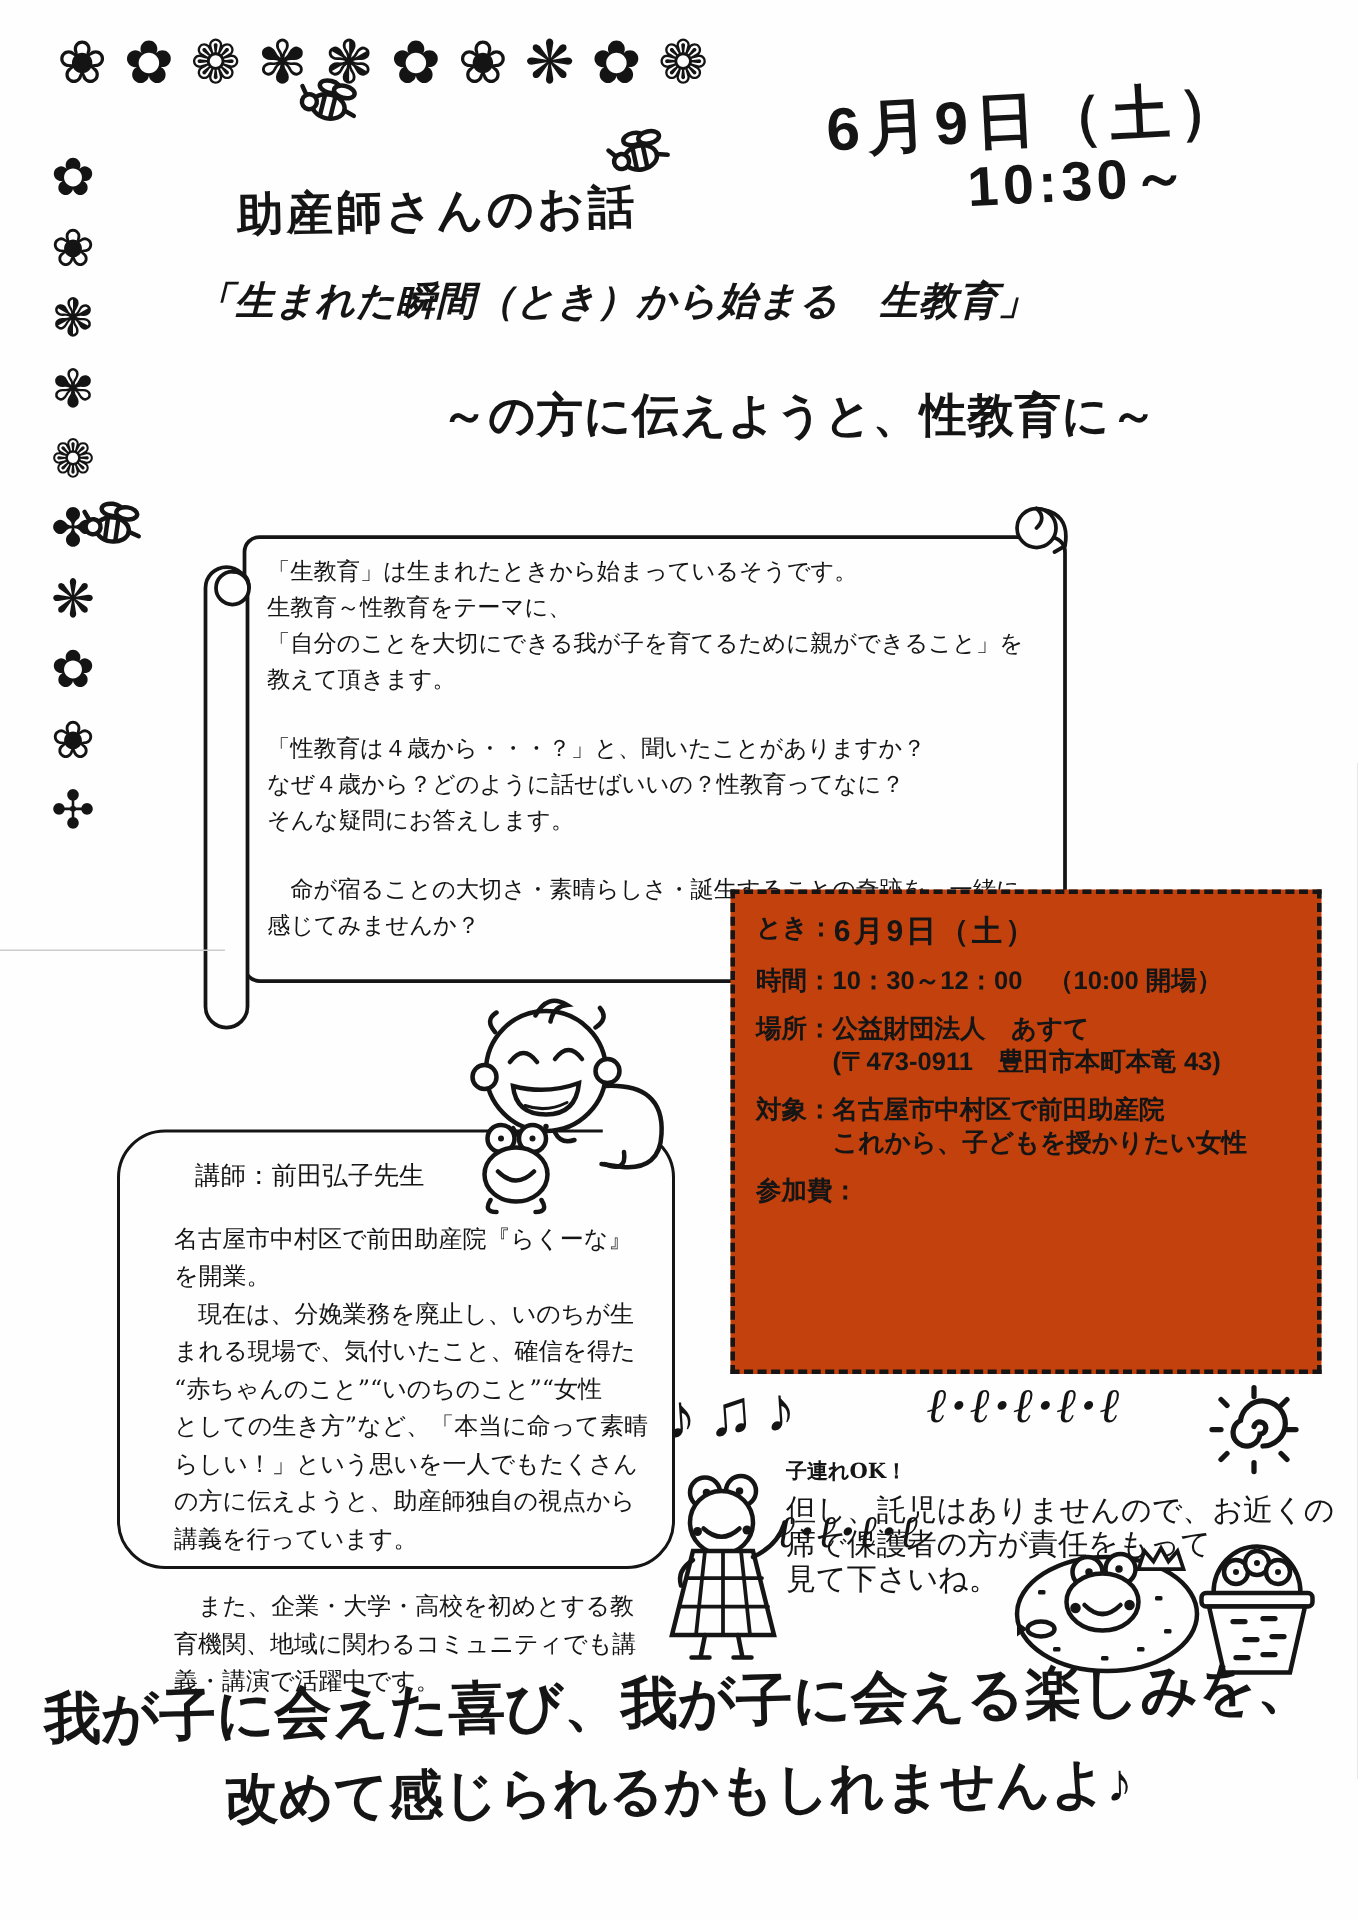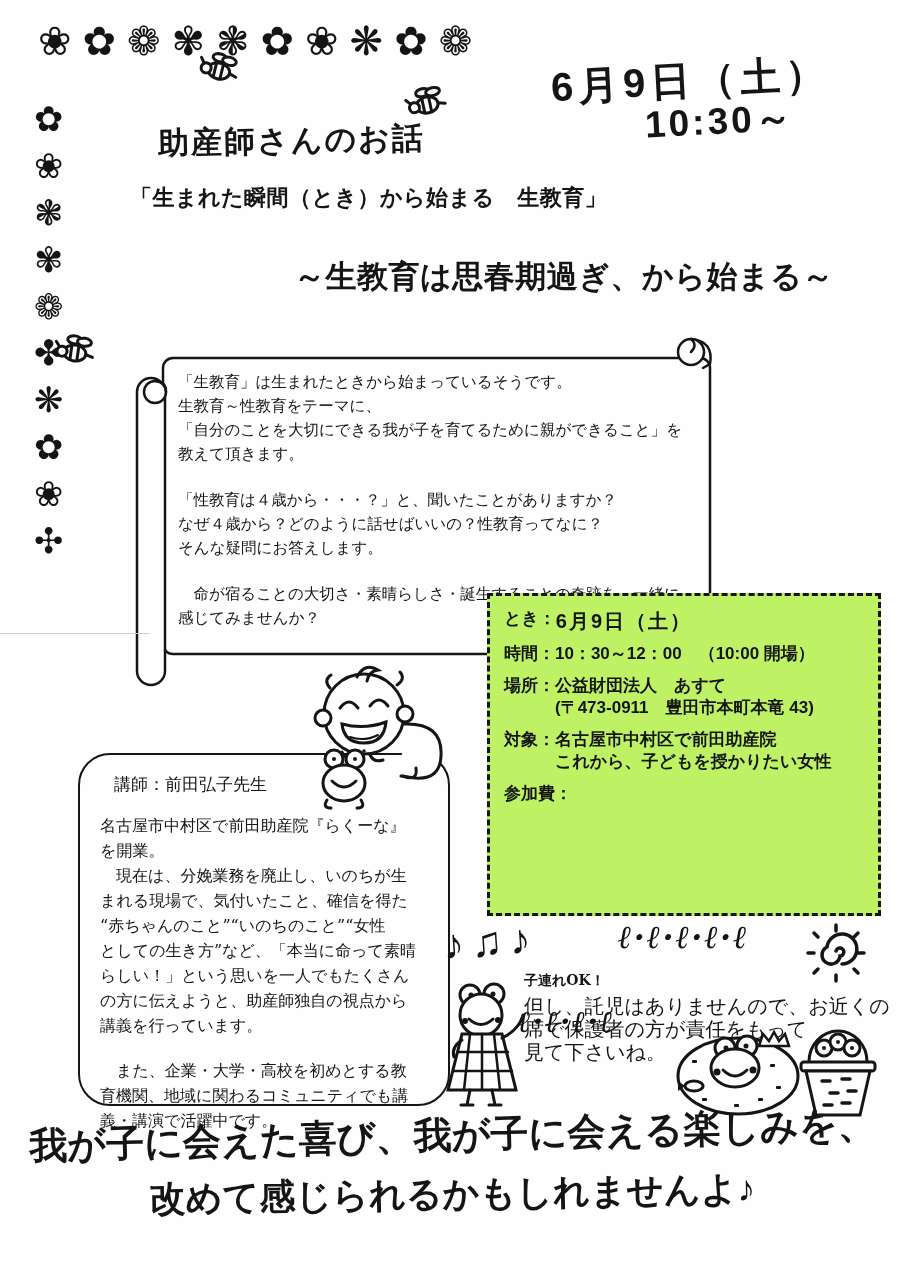--- a/index.html
+++ b/index.html
@@ -6,49 +6,49 @@
   .page{position:relative;width:905px;height:1280px;background:#fefefe;overflow:hidden;
         font-family:"Liberation Sans",sans-serif;color:#151515;}
   .abs{position:absolute;}
   .pre{white-space:pre-line;}
 
   
   .date-block{left:552px;top:58px;transform:rotate(-3deg);font-weight:bold;}
   .date-l1{font-size:40px;letter-spacing:5px;line-height:1.1;}
   .date-l2{font-size:37px;letter-spacing:3px;margin-left:92px;margin-top:-4px;}
   .pretitle{left:158px;top:120px;font-size:31px;font-weight:bold;transform:rotate(-1.2deg);letter-spacing:2px;}
-  .main-title{left:130px;top:183px;font-size:22px;font-weight:bold;letter-spacing:0.5px;}
+  .main-title{left:130px;top:183px;font-size:26px;font-weight:bold;letter-spacing:0.5px;font-style:italic;}
   .subtitle{left:294px;top:256px;font-size:31px;font-weight:bold;letter-spacing:0.5px;}
 
   
   .top-flowers{left:38px;top:18px;font-size:40px;letter-spacing:11px;color:#161616;}
   .left-flowers{left:34px;top:96px;font-size:35px;line-height:1.34;color:#161616;}
   .doodle{color:#141414;}
   .notes{left:443px;top:918px;font-size:42px;letter-spacing:7px;transform:rotate(-4deg);}
   .loops{font-family:"DejaVu Serif",serif;font-style:italic;font-weight:bold;}
   .loops-a{left:618px;top:918px;font-size:32px;letter-spacing:2px;}
   .loops-b{left:518px;top:1004px;font-size:30px;letter-spacing:2px;}
 
   
   .scroll-svg{left:125px;top:330px;}
   .scroll-text{left:178px;top:370px;width:534px;font-size:15.5px;line-height:24px;z-index:3;}
   .scroll-text p{margin:0 4px 22px 0;}
 
   
-  .info-box{left:487px;top:593px;width:394px;height:323px;background:#bef264;
+  .info-box{left:487px;top:593px;width:394px;height:323px;background:#c2410c;
             border:3px dashed #151515;box-sizing:border-box;padding:12px 12px 0 14px;
             z-index:5;font-weight:bold;font-size:17px;line-height:1.32;}
   .info-row{display:flex;align-items:flex-start;margin-bottom:9px;}
   .info-label{flex:0 0 auto;}
   .info-value{flex:1 1 auto;}
   .info-big{font-size:20px;letter-spacing:2px;}
 
   
-  .lect-box{left:78px;top:753px;width:372px;height:353px;border:2.5px solid #151515;
-            border-radius:32px;box-sizing:border-box;padding:17px 16px 0 20px;
+  .lect-box{left:78px;top:753px;width:372px;height:293px;border:2.5px solid #151515;
+            border-radius:32px;box-sizing:border-box;padding:17px 16px 0 36px;
             font-family:"DejaVu Serif",serif;font-size:16px;line-height:25px;z-index:2;}
   .lect-heading{margin:0 0 16px 14px;font-size:17px;}
   .lect-p{margin:16px 0 20px 0;}
 
   
   .childcare{left:524px;top:972px;font-family:"DejaVu Serif",serif;z-index:4;}
   .childcare-h{font-size:14px;font-weight:bold;margin-bottom:5px;}
   .childcare-b{font-size:20px;line-height:23px;}
 
   
@@ -114,21 +114,21 @@
         </g>
       </svg>
   </span>
 
   <div class="abs date-block">
     <div class="date-l1">6月9日（土）</div>
     <div class="date-l2">10:30～</div>
   </div>
   <div class="abs pretitle">助産師さんのお話</div>
   <div class="abs main-title">「生まれた瞬間（とき）から始まる　生教育」</div>
-  <div class="abs subtitle">～生教育は思春期過ぎ、から始まる～</div>
+  <div class="abs subtitle">～の方に伝えようと、性教育に～</div>
 
   <span class="abs scroll-svg">
     <svg width="600" height="368" viewBox="0 0 600 368">
       <g stroke="#151515" stroke-width="2.5" fill="#fefefe" stroke-linecap="round">
         <rect x="38" y="28" width="547" height="296" rx="10"></rect>
         <rect x="12" y="48" width="28" height="307" rx="14"></rect>
         <circle cx="30" cy="62" r="11"></circle>
         <path d="M30,51 q11,0 11,11" fill="none"></path>
         <path d="M566,9 q23,2 19,25 l-7,4" fill="none"></path>
         <circle cx="566" cy="22" r="13"></circle>

